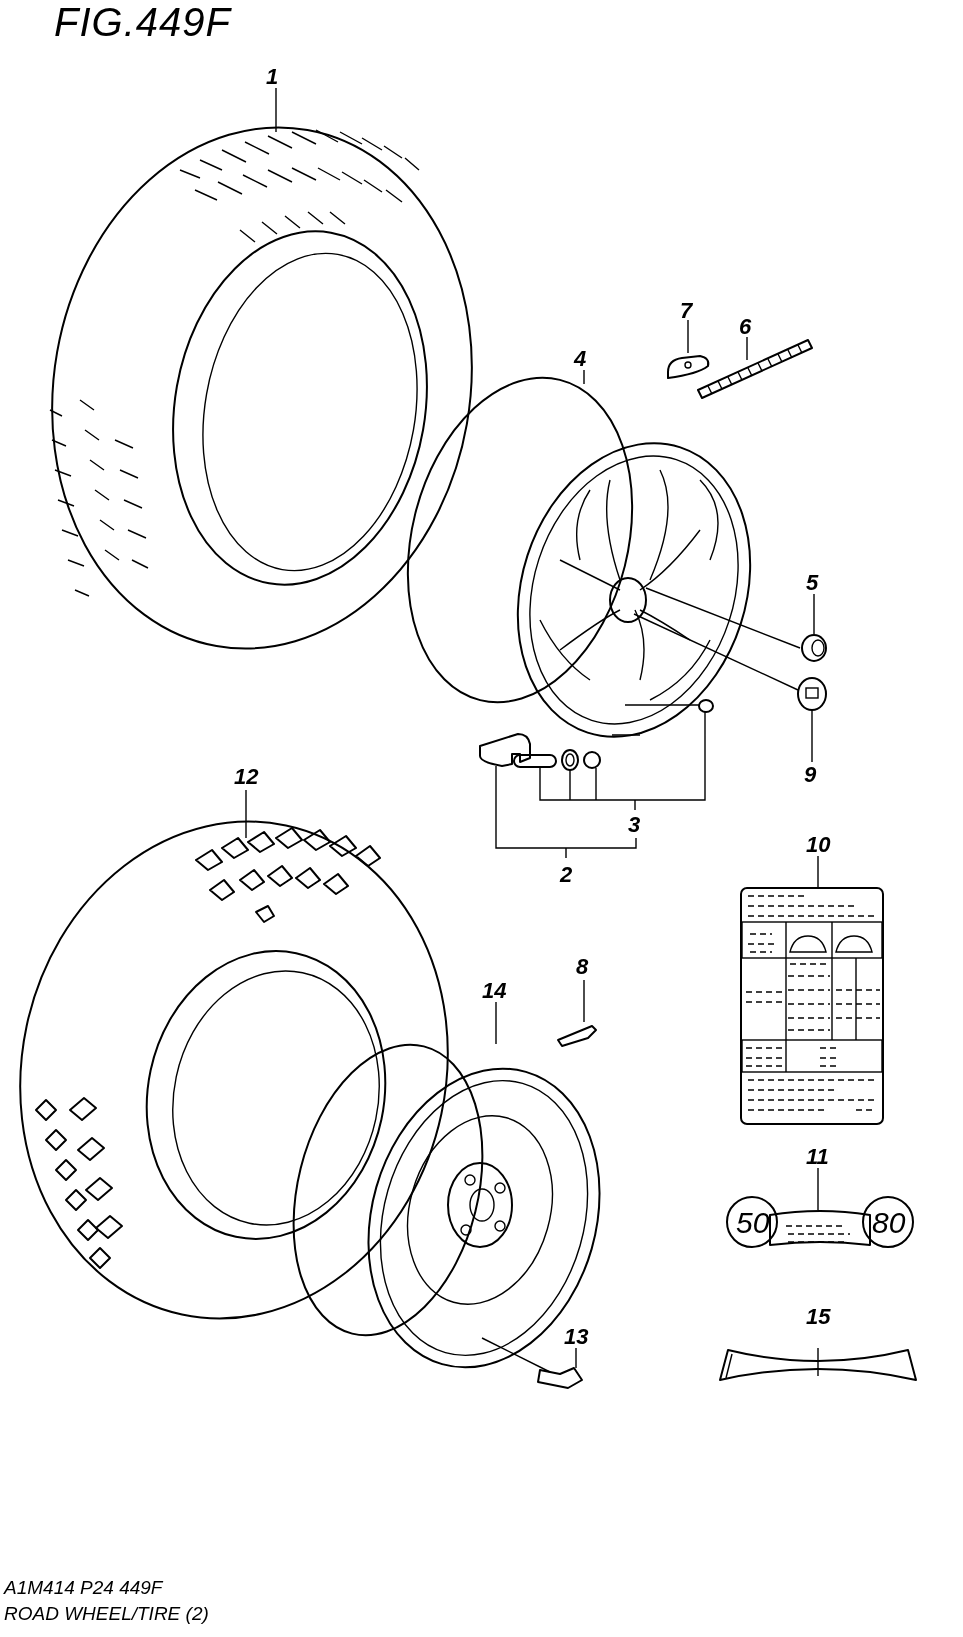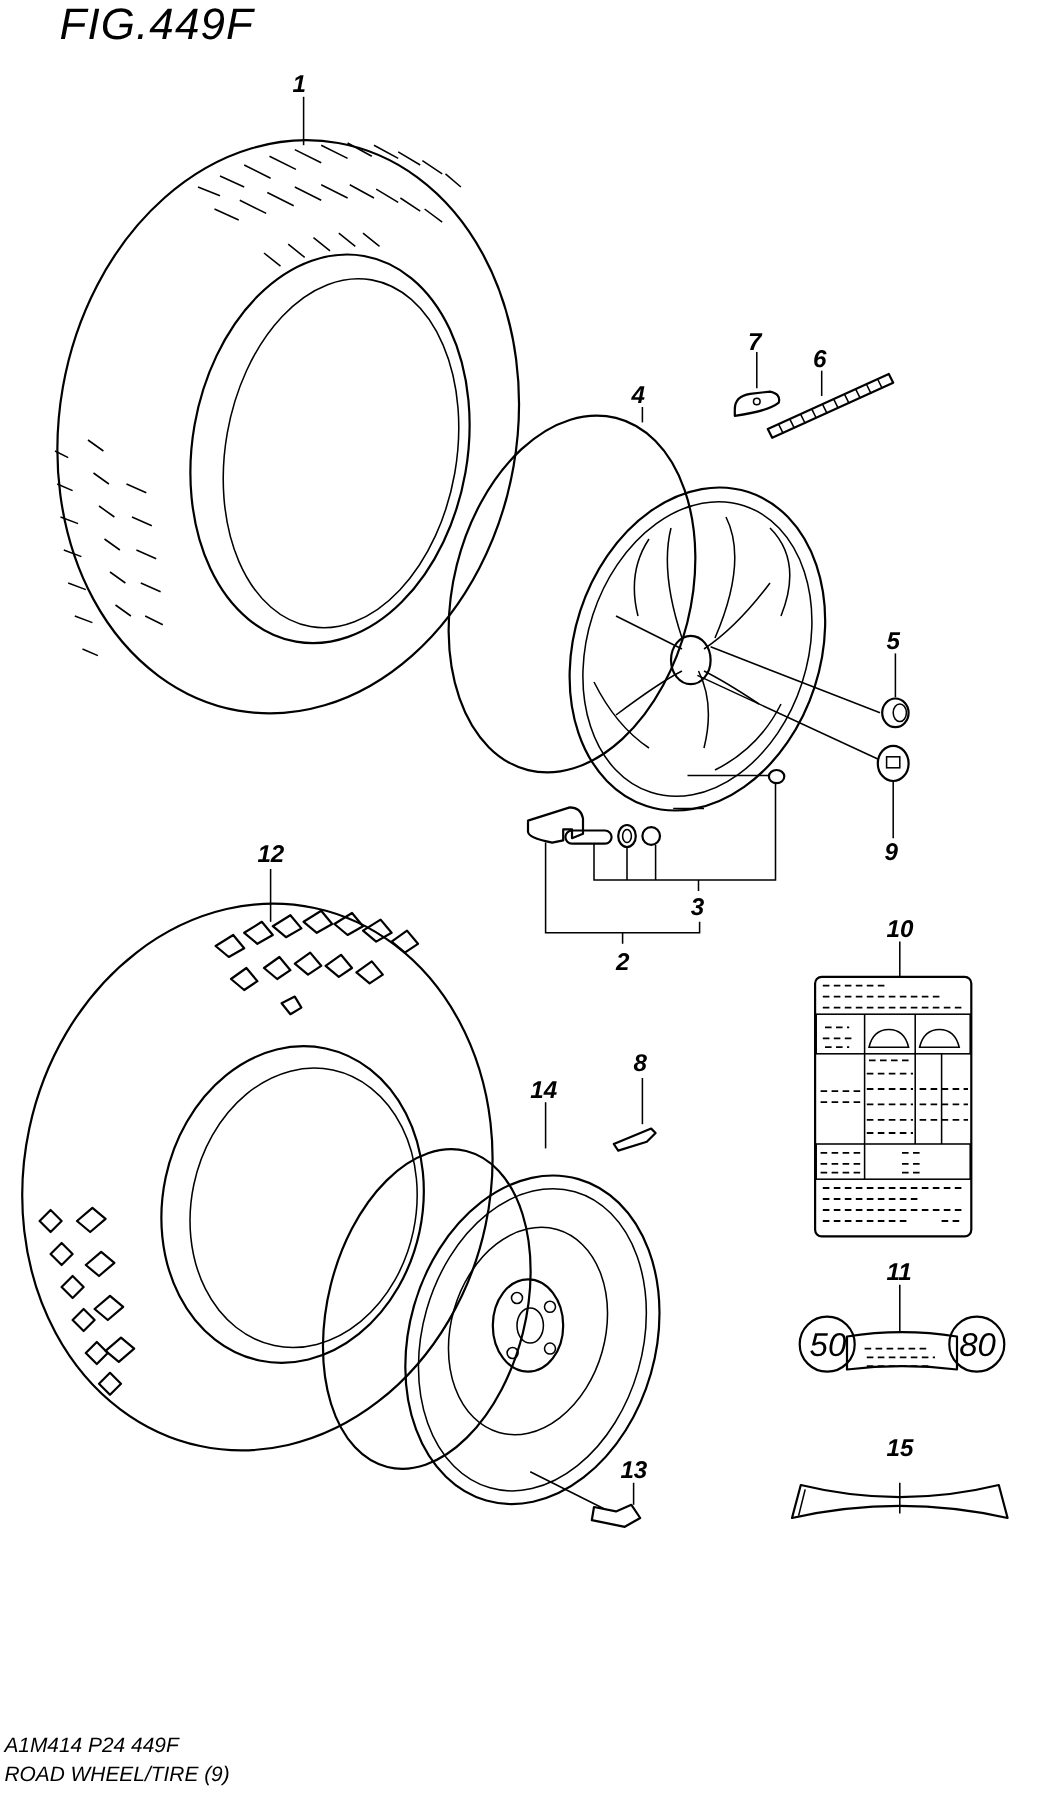--- a/index.html
+++ b/index.html
@@ -184,13 +184,13 @@
 
   <g>
     <path class="ln" d="M720 1380 l8 -30 q90 22 180 0 l8 30 q-98 -22 -196 0 z"></path>
     <path class="thin" d="M726 1378 l6 -24"></path>
     <line class="thin" x1="818" y1="1348" x2="818" y2="1376"></line>
   </g>
   <text class="callout" x="806" y="1324">15</text>
 </svg>
 
 <div class="footer code">A1M414 P24 449F</div>
-<div class="footer name">ROAD WHEEL/TIRE (9)</div>
+<div class="footer name">ROAD WHEEL/TIRE (2)</div>
 
 </body></html>

